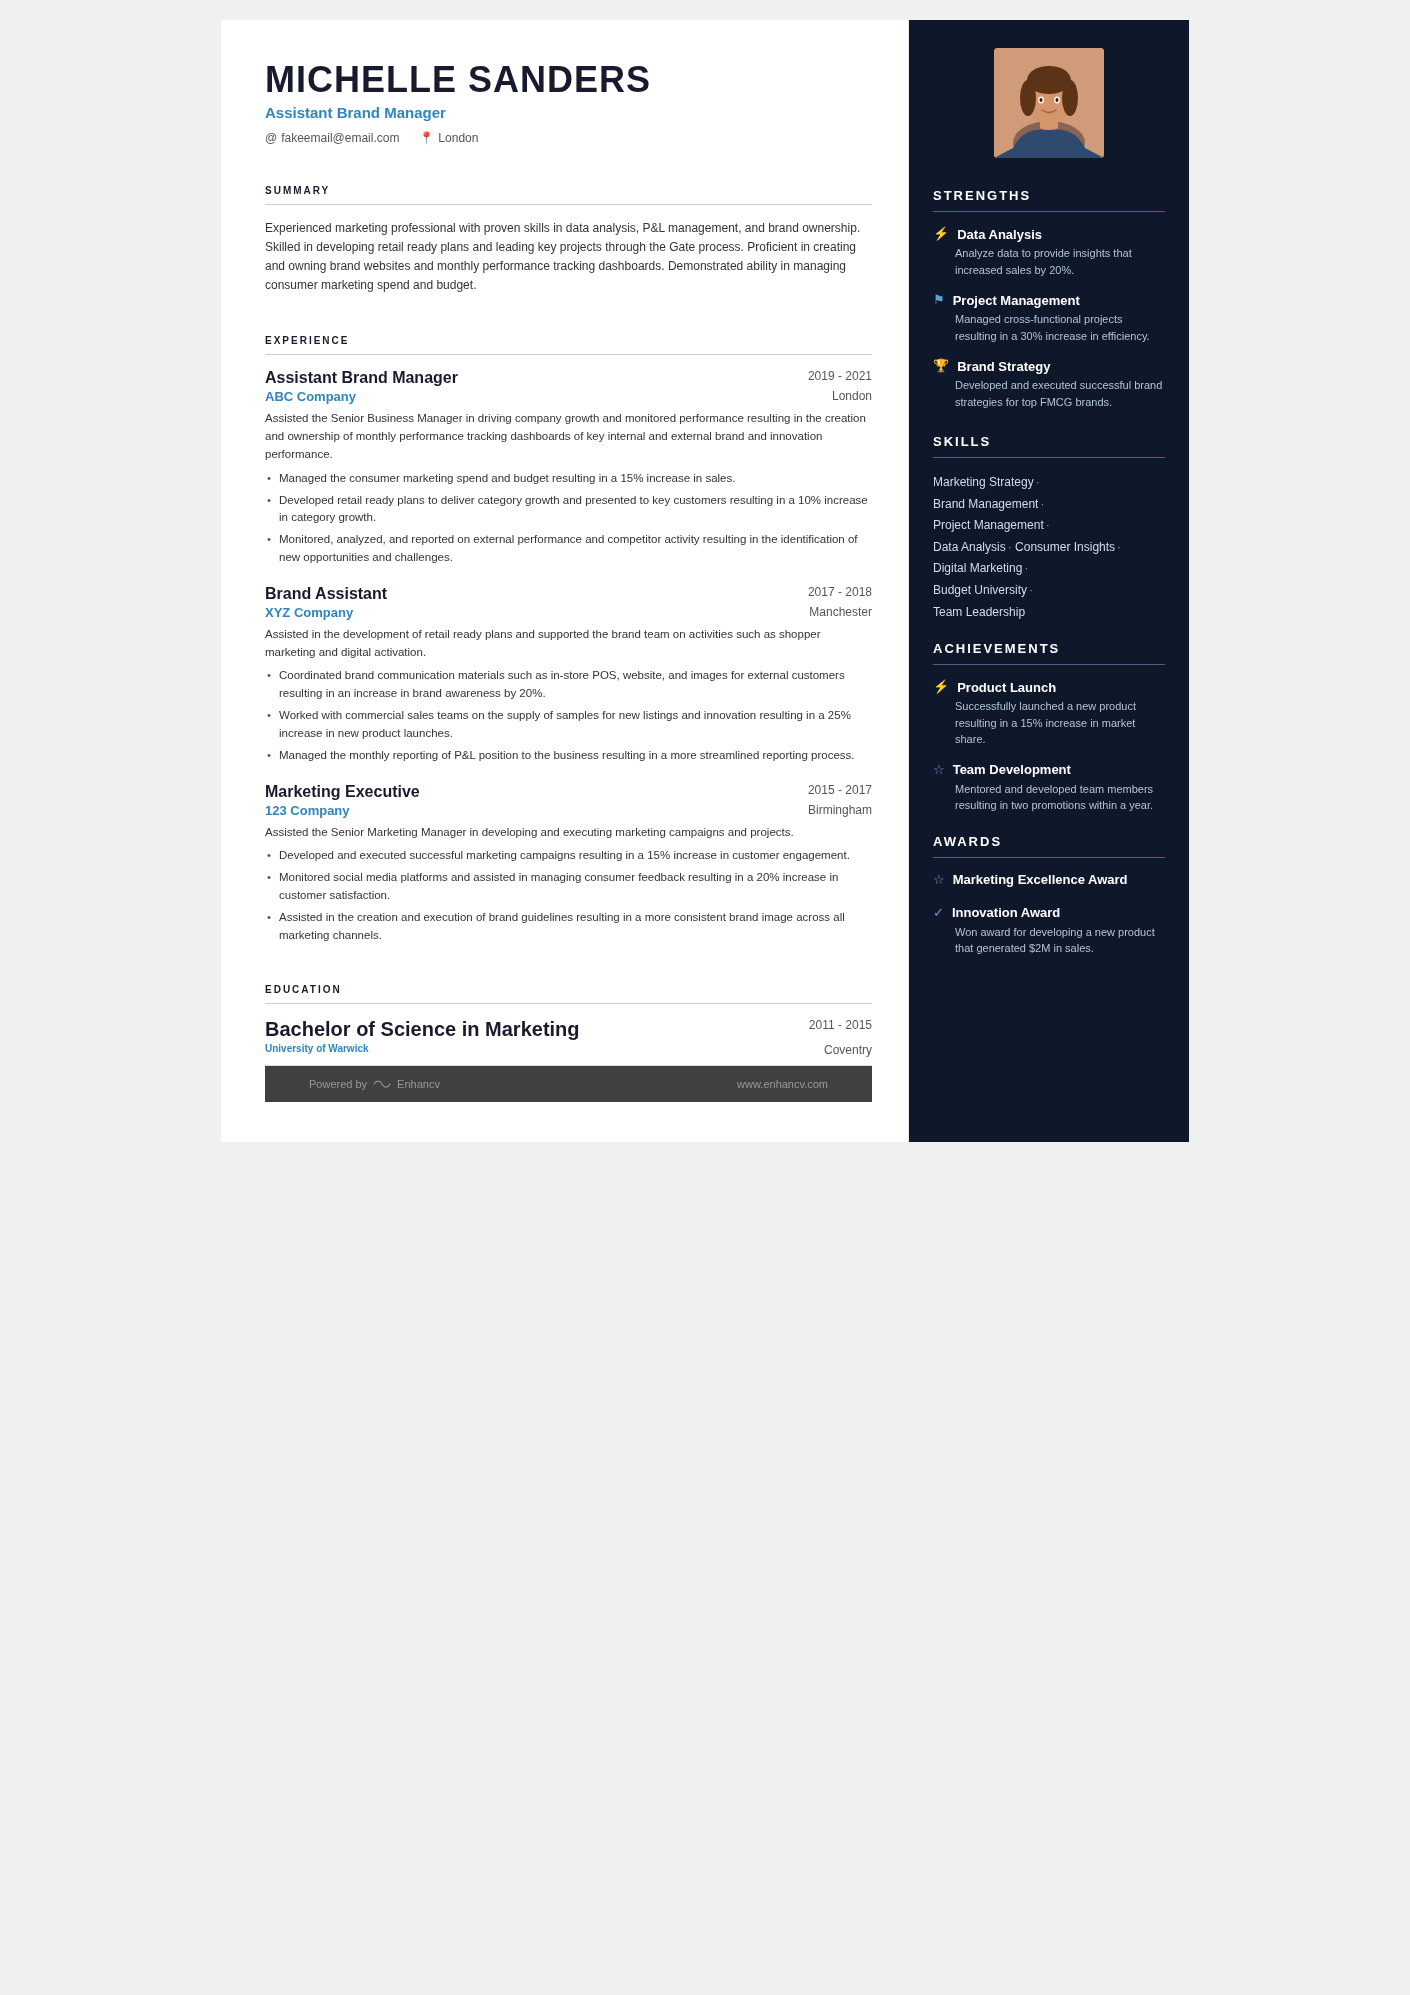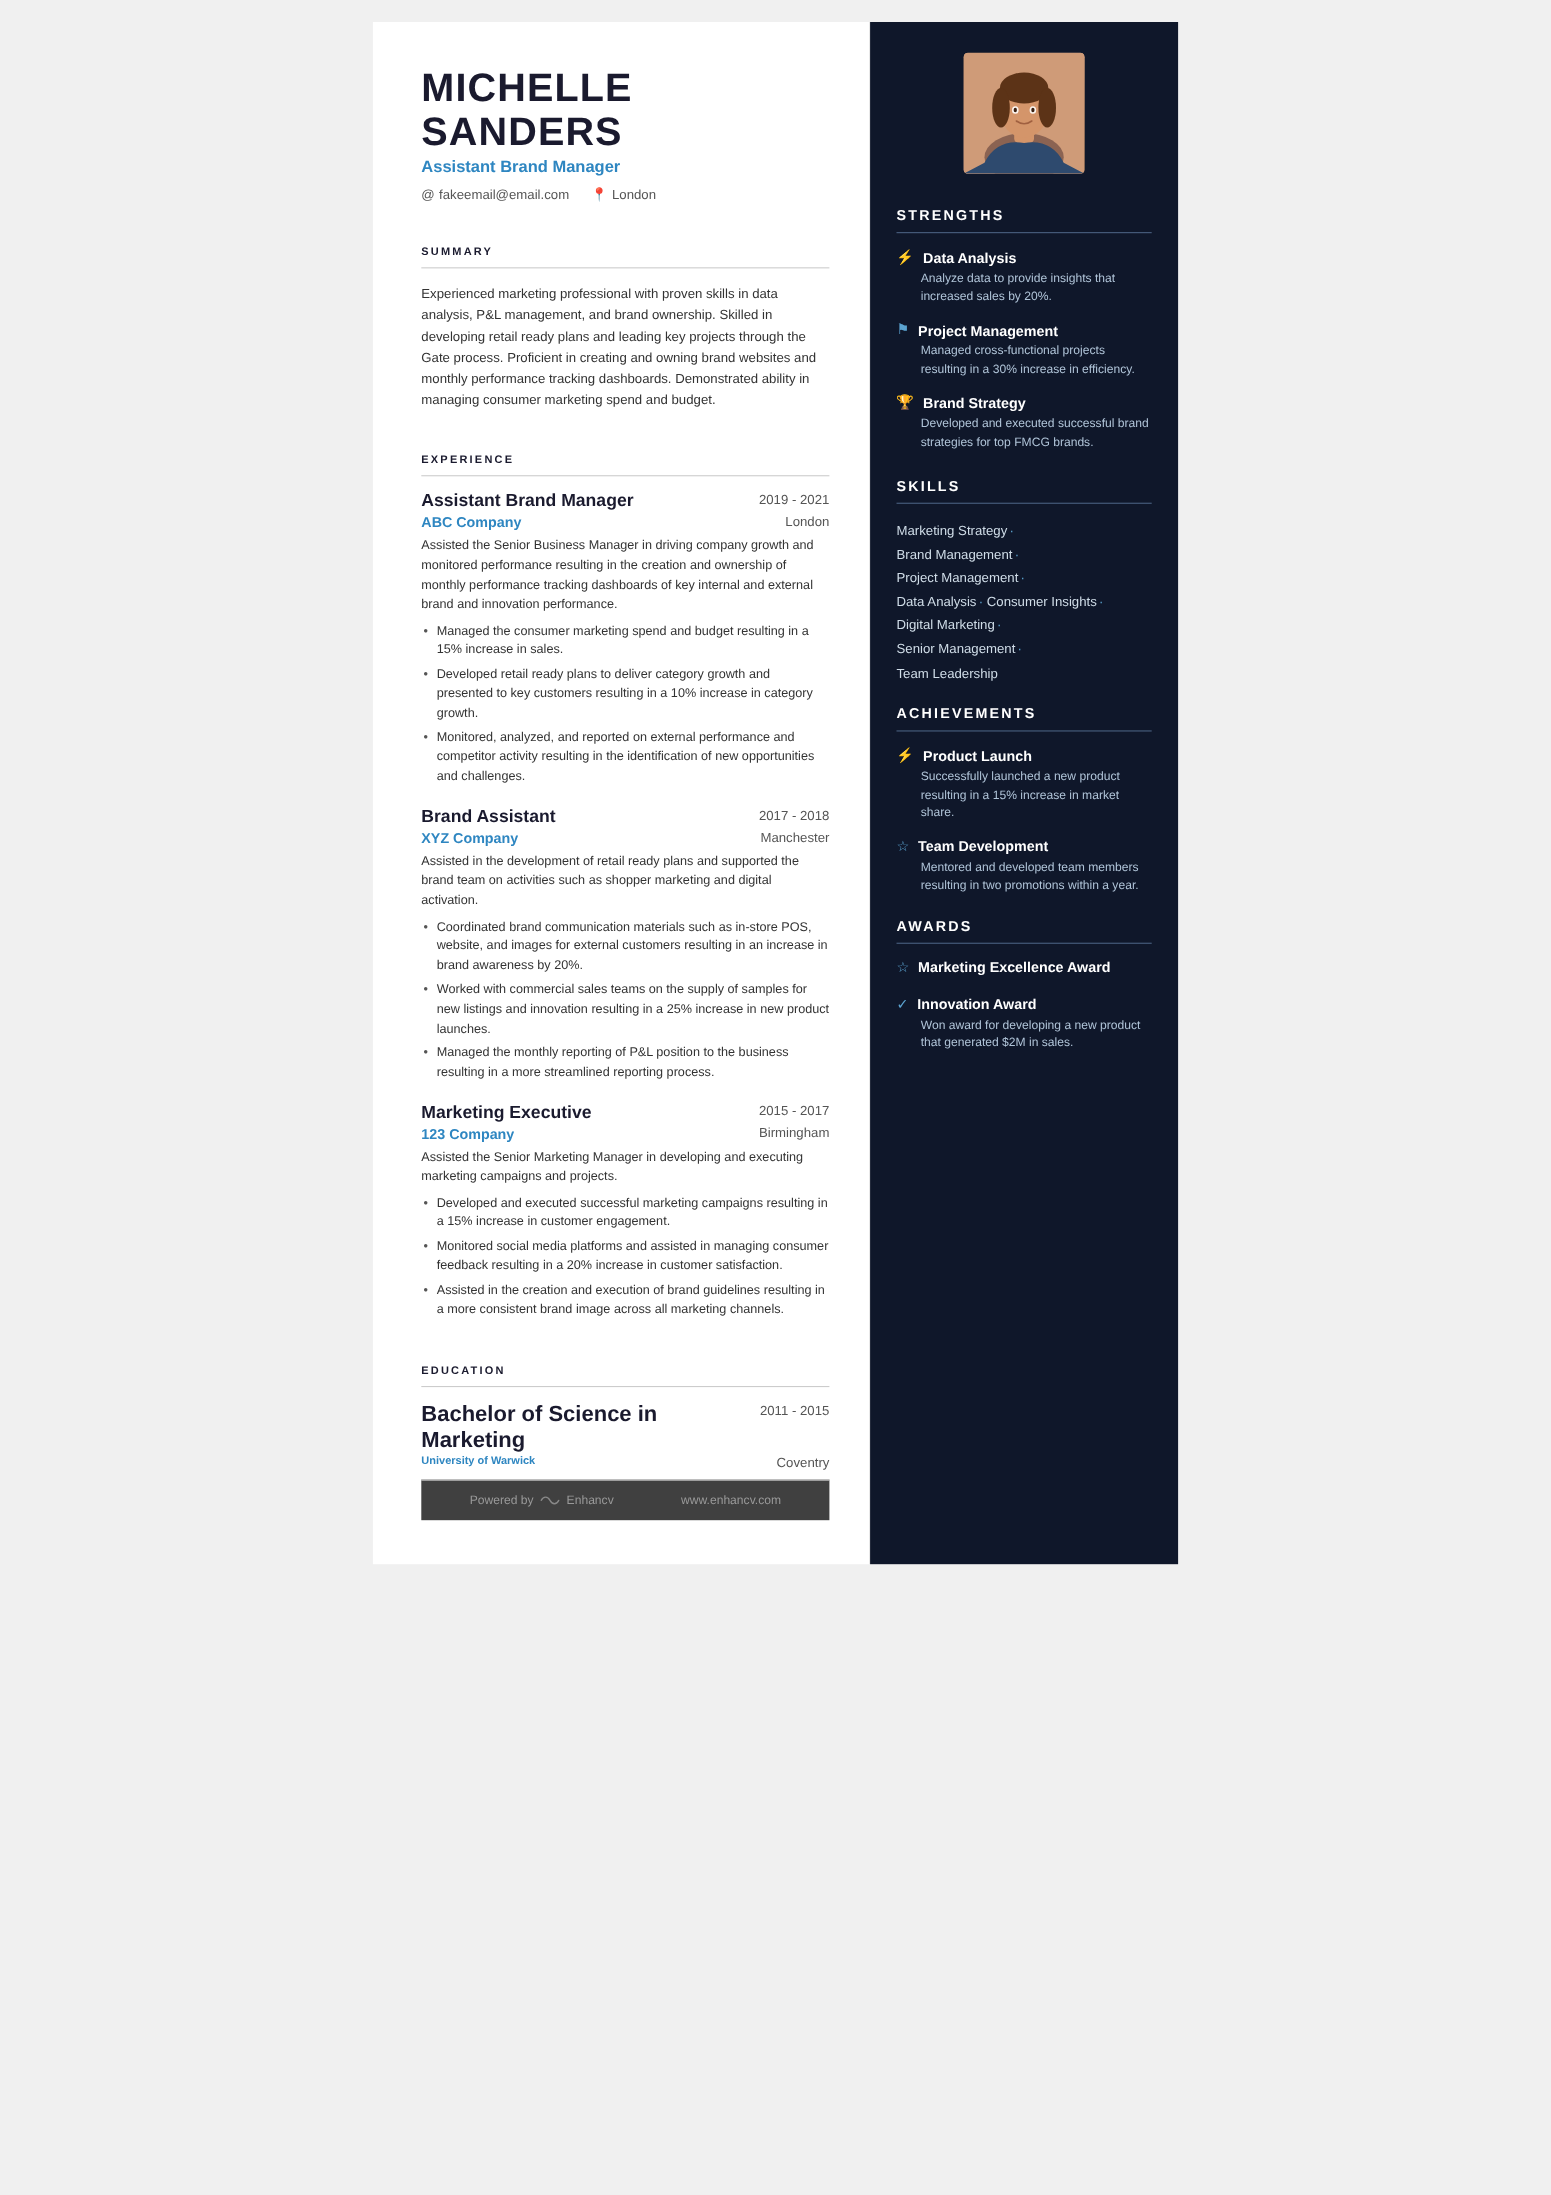--- a/index.html
+++ b/index.html
@@ -283,21 +283,21 @@
     .award-desc {
       font-size: 11px;
       color: #b0c4d8;
       line-height: 1.5;
       font-family: Arial, sans-serif;
       padding-left: 22px;
     }
     .full-resume {
       display: flex;
       flex-direction: column;
-      width: 732px;
+      width: 968px;
     }
     .main-content {
       display: flex;
       flex: 1;
     }
     .footer-full {
       background: #404040;
       border-top: 1px solid #ddd;
       padding: 12px 44px;
       display: flex;
@@ -483,21 +483,21 @@
           <span>Project Management</span><span class="skill-dot">·</span>
         </div>
         <div class="skill-row">
           <span>Data Analysis</span><span class="skill-dot">·</span>
           <span>Consumer Insights</span><span class="skill-dot">·</span>
         </div>
         <div class="skill-row">
           <span>Digital Marketing</span><span class="skill-dot">·</span>
         </div>
         <div class="skill-row">
-          <span>Senior Management</span><span class="skill-dot">·</span>
+          <span>Budget University</span><span class="skill-dot">·</span>
         </div>
         <div class="skill-row">
           <span>Team Leadership</span>
         </div>
       </div>
 
       <div class="right-section-title" style="margin-top:18px;">ACHIEVEMENTS</div>
       <hr class="right-divider">
 
       <div class="achievement-item">

